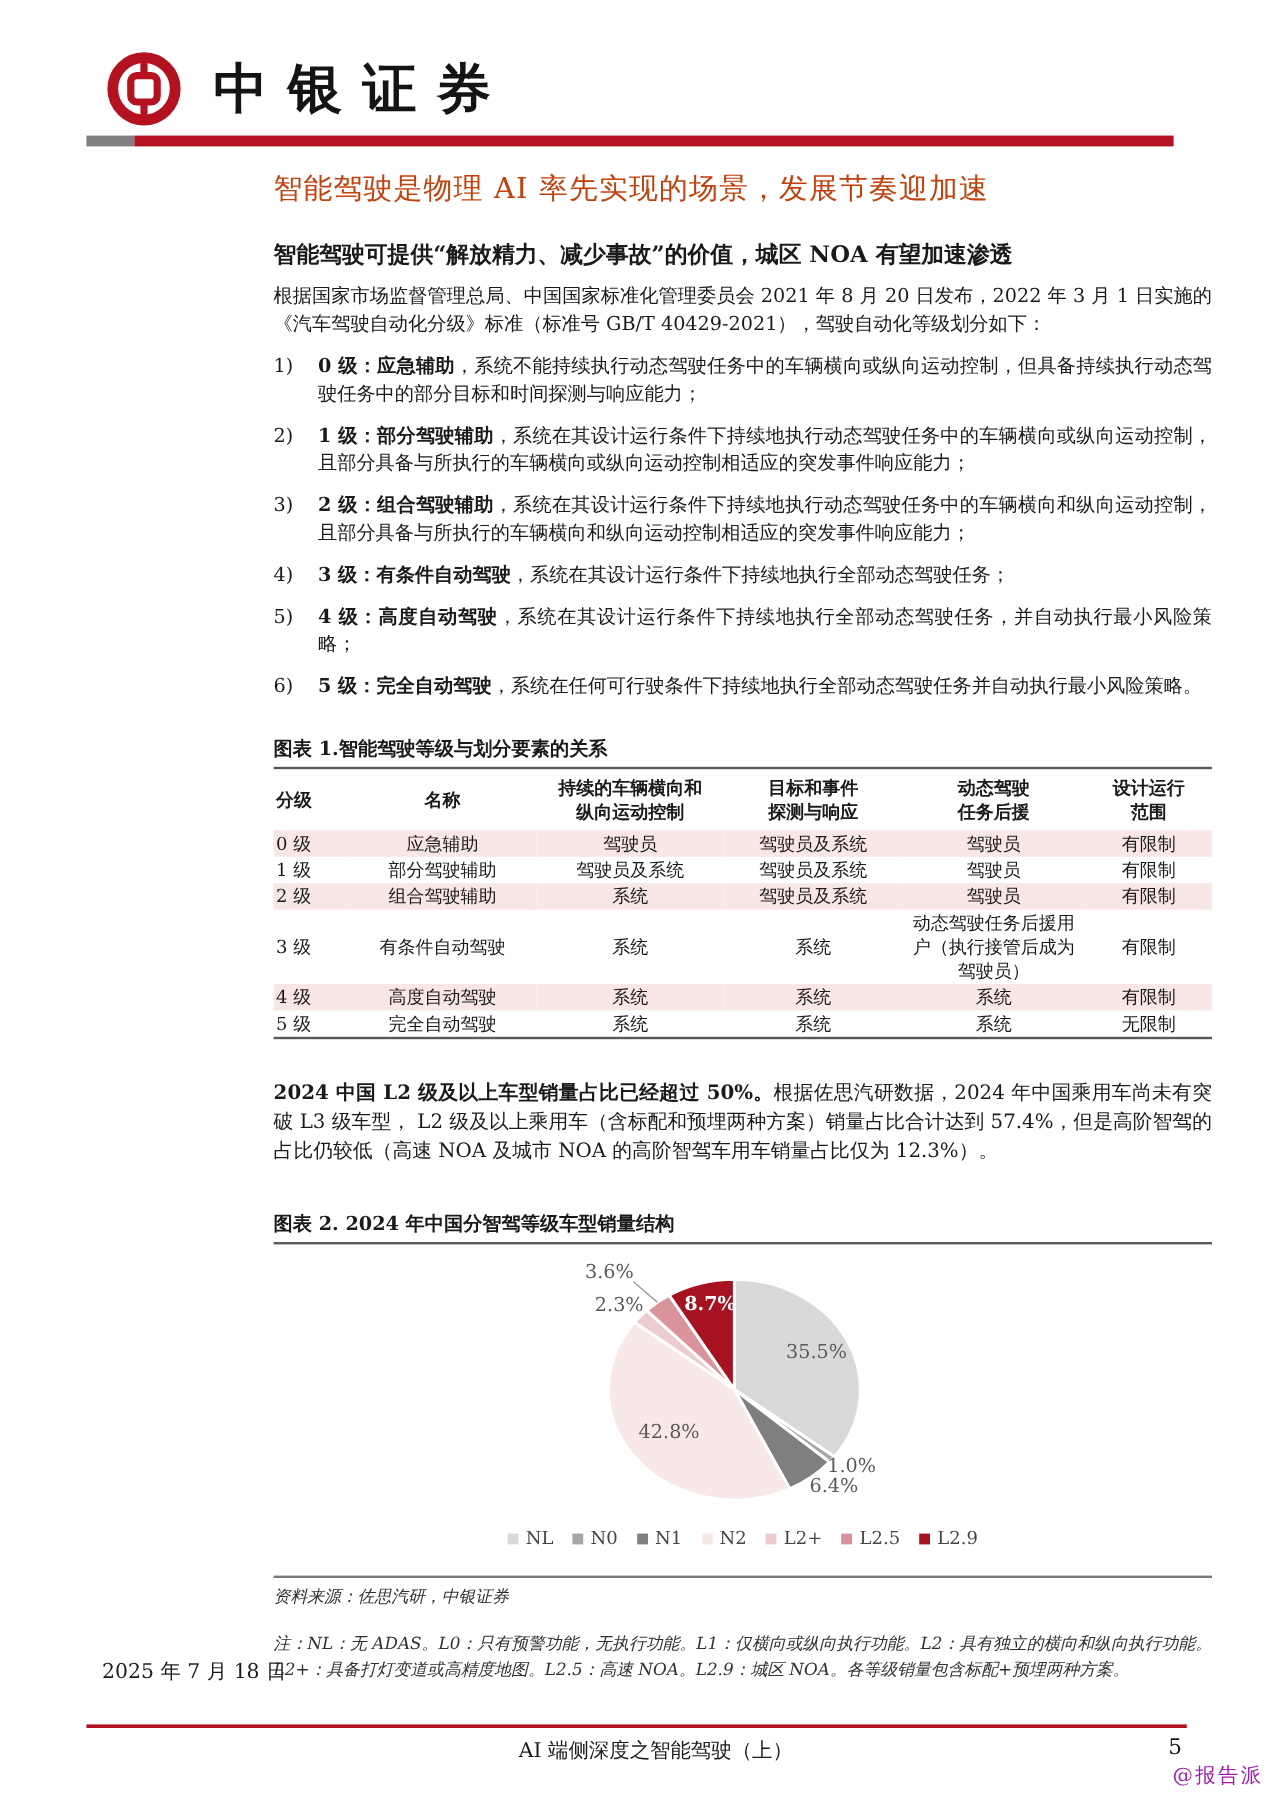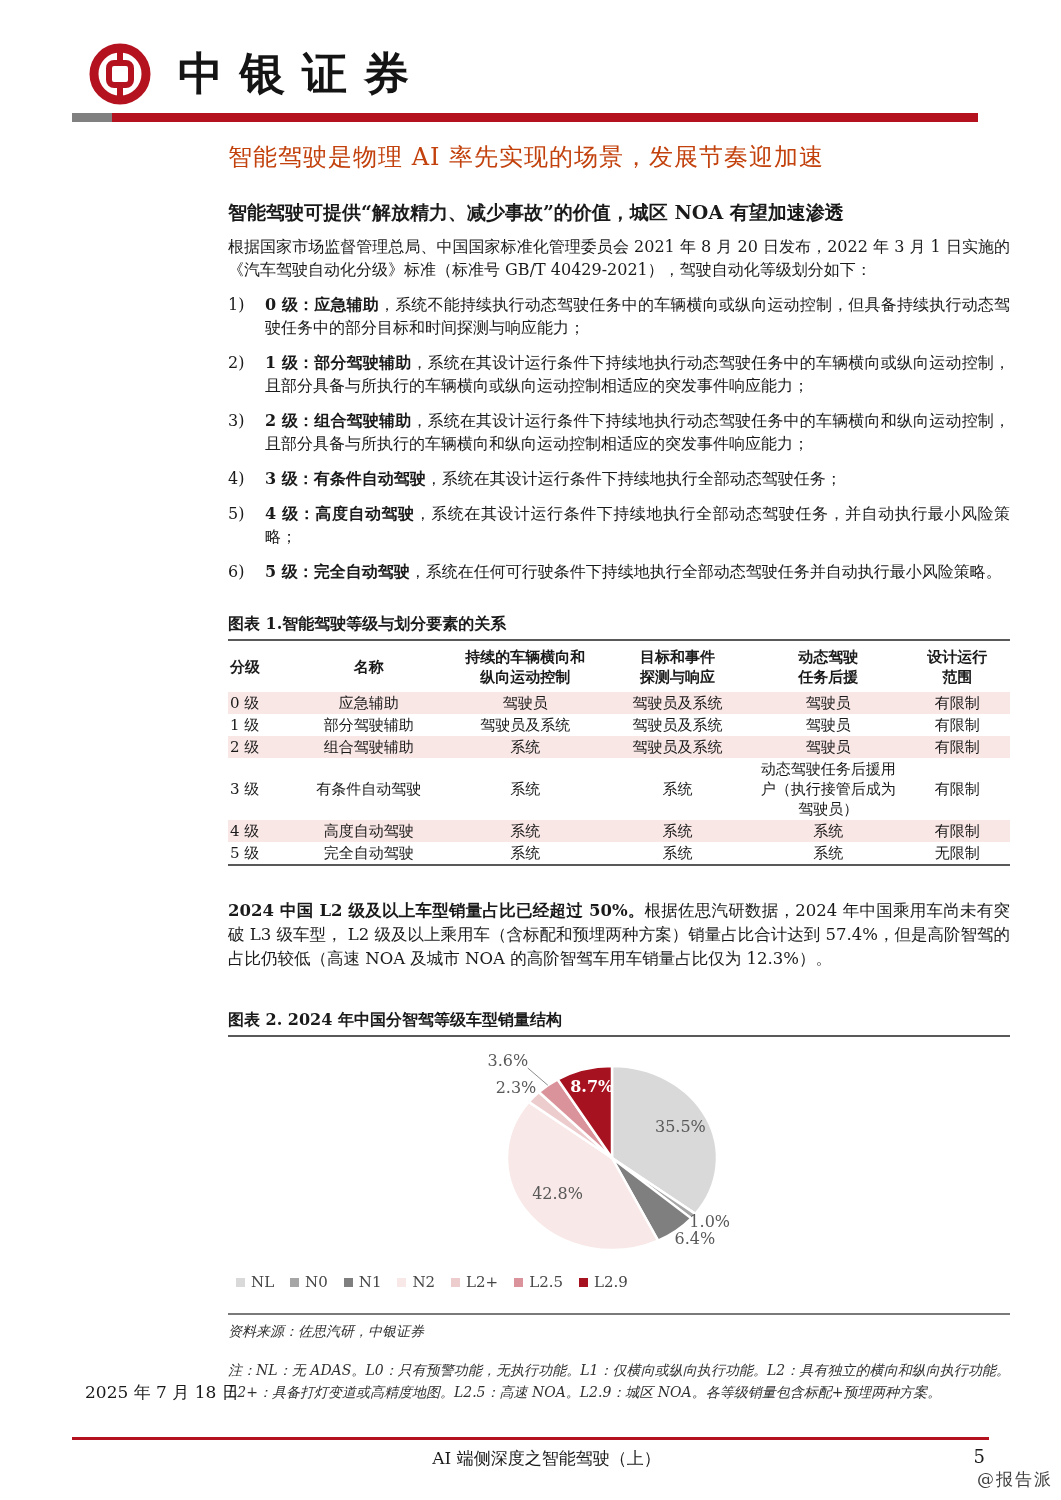--- a/index.html
+++ b/index.html
@@ -41,31 +41,31 @@
   .grade-table td { text-align: center; line-height: 20px; padding: 1px 2px; vertical-align: middle; margin-left: 40px; }
   .grade-table td:first-child { text-align: left; }
   .grade-table tbody tr:nth-child(odd) { background: #f9e7e6; }
 
   
   .para2 { margin-top: 33px; font-size: 16.5px; line-height: 24px; text-align: justify; }
 
   
   .chart-box { position: relative; margin-top: 6px; }
   .chart-box svg { display: block; }
-  .legend-row { display: flex; justify-content: flex-start; align-items: center; margin-top: 2px; font-size: 15px; color: #454545; }
+  .legend-row { display: flex; justify-content: center; align-items: center; margin-top: 2px; font-size: 15px; color: #454545; }
   .legend-item { display: flex; align-items: center; margin: 0 8px; }
   .legend-sq { width: 9px; height: 9px; margin-right: 6px; flex: none; }
   .rule-above-source { margin-top: 22px; }
 
   
   .footer-rule { position: absolute; left: 72px; top: 1437px; width: 917px; height: 3px; background: #b5121f; }
   .footer-date { position: absolute; left: 85px; top: 1381px; font-size: 17px; }
   .footer-title { position: absolute; left: 16px; width: 100%; top: 1447px; text-align: center; font-size: 17px; }
   .footer-page { position: absolute; right: 76px; top: 1446px; font-size: 18px; }
-  .watermark { position: absolute; right: 8px; top: 1468px; font-size: 17px; color: #404040; letter-spacing: 2px; }
+  .watermark { position: absolute; right: 8px; top: 1468px; font-size: 17px; color: #a21caf; letter-spacing: 2px; }
 </style>
 </head>
 <body>
 
 <div class="page">
 
   <div class="logo-row">
     <svg class="logo-mark" viewBox="0 0 64 64">
       <circle cx="32" cy="32" r="26" fill="none" stroke="#b5121f" stroke-width="9"></circle>
       <rect x="21" y="21" width="22" height="22" rx="5" fill="none" stroke="#b5121f" stroke-width="6"></rect>

